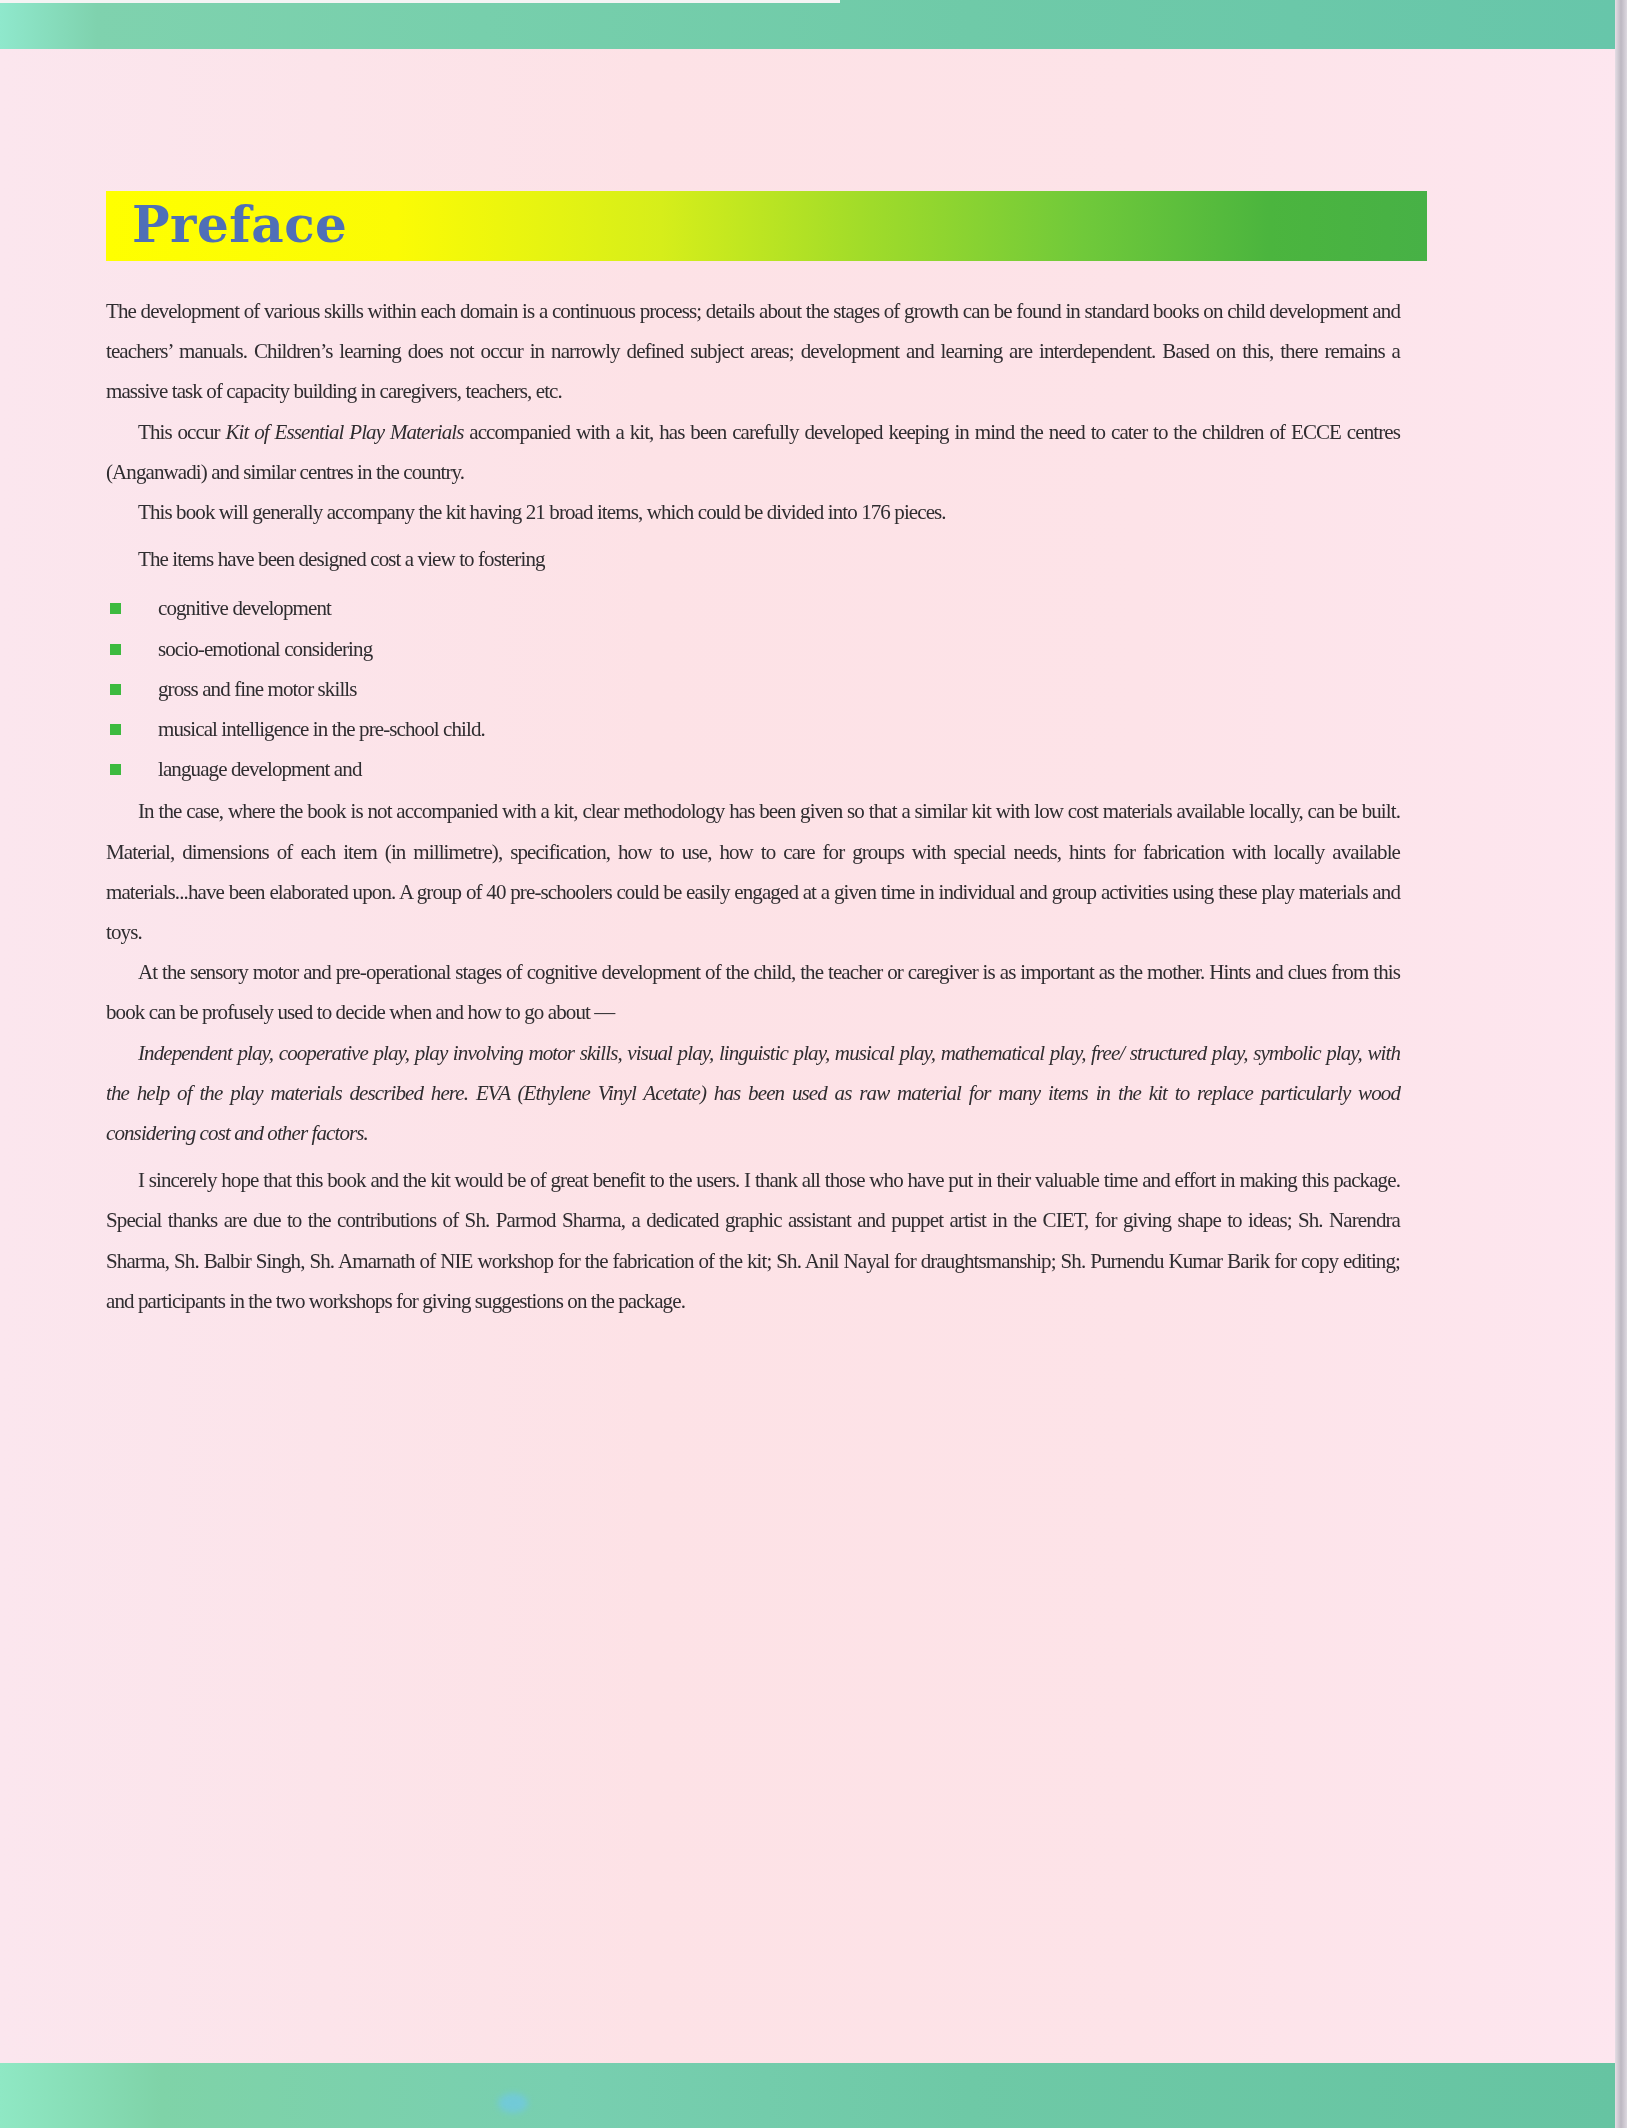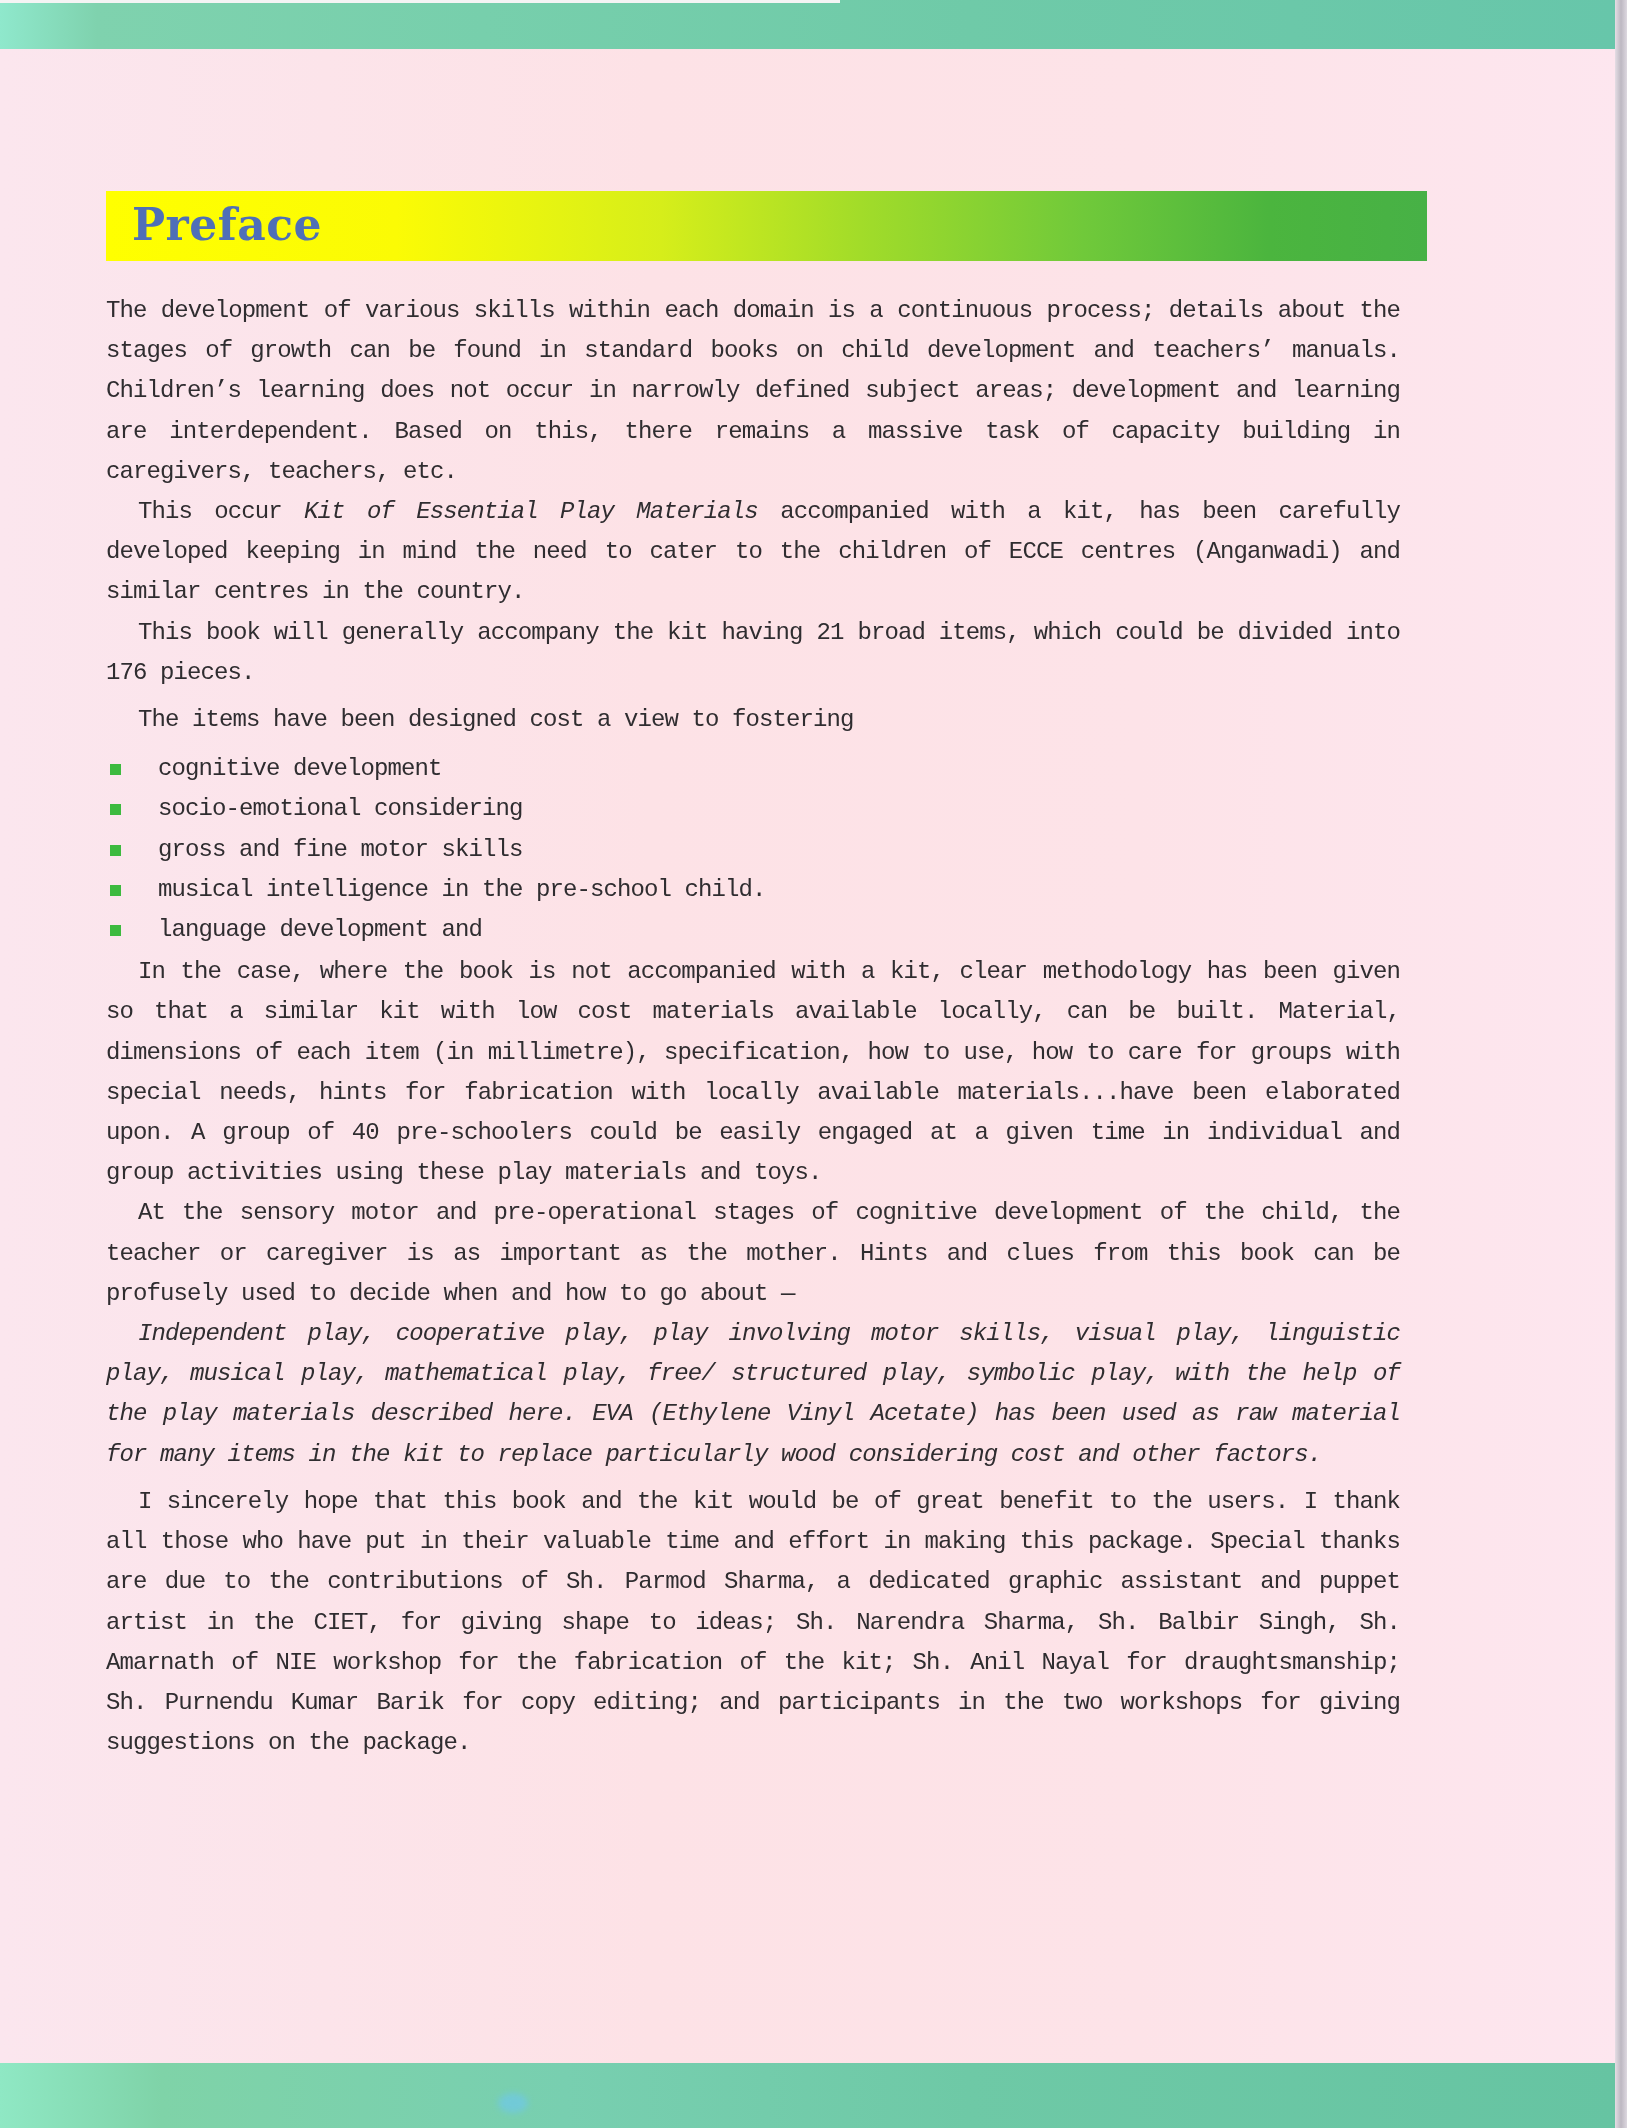--- a/index.html
+++ b/index.html
@@ -73,33 +73,33 @@
       height: 70px;
       background: linear-gradient(90deg, #ffff00 0%, #fbfb05 22%, #d6ee1a 42%, #9fdb2a 58%, #70c93a 74%, #4bb53e 88%, #47b146 100%);
     }
     .title-text {
       position: absolute;
       left: 26px;
       top: 8px;
       margin: 0;
       font-family: "DejaVu Serif", serif;
       font-weight: bold;
-      font-size: 44px;
+      font-size: 50px;
       line-height: 52px;
       color: #4f6fb7;
       letter-spacing: 0.5px;
     }
     .content {
       position: absolute;
       left: 106px;
       top: 291px;
       width: 1294px;
       color: #2f2d30;
-      font-family: Liberation Mono, monospace;
-      font-size: 24px;
+      font-family: Liberation Serif, serif;
+      font-size: 21px;
       line-height: 40.2px;
       letter-spacing: -0.9px;
     }
     .content p {
       margin: 0;
       text-align: justify;
       text-align-last: left;
     }
     .content p.indent {
       text-indent: 32px;

